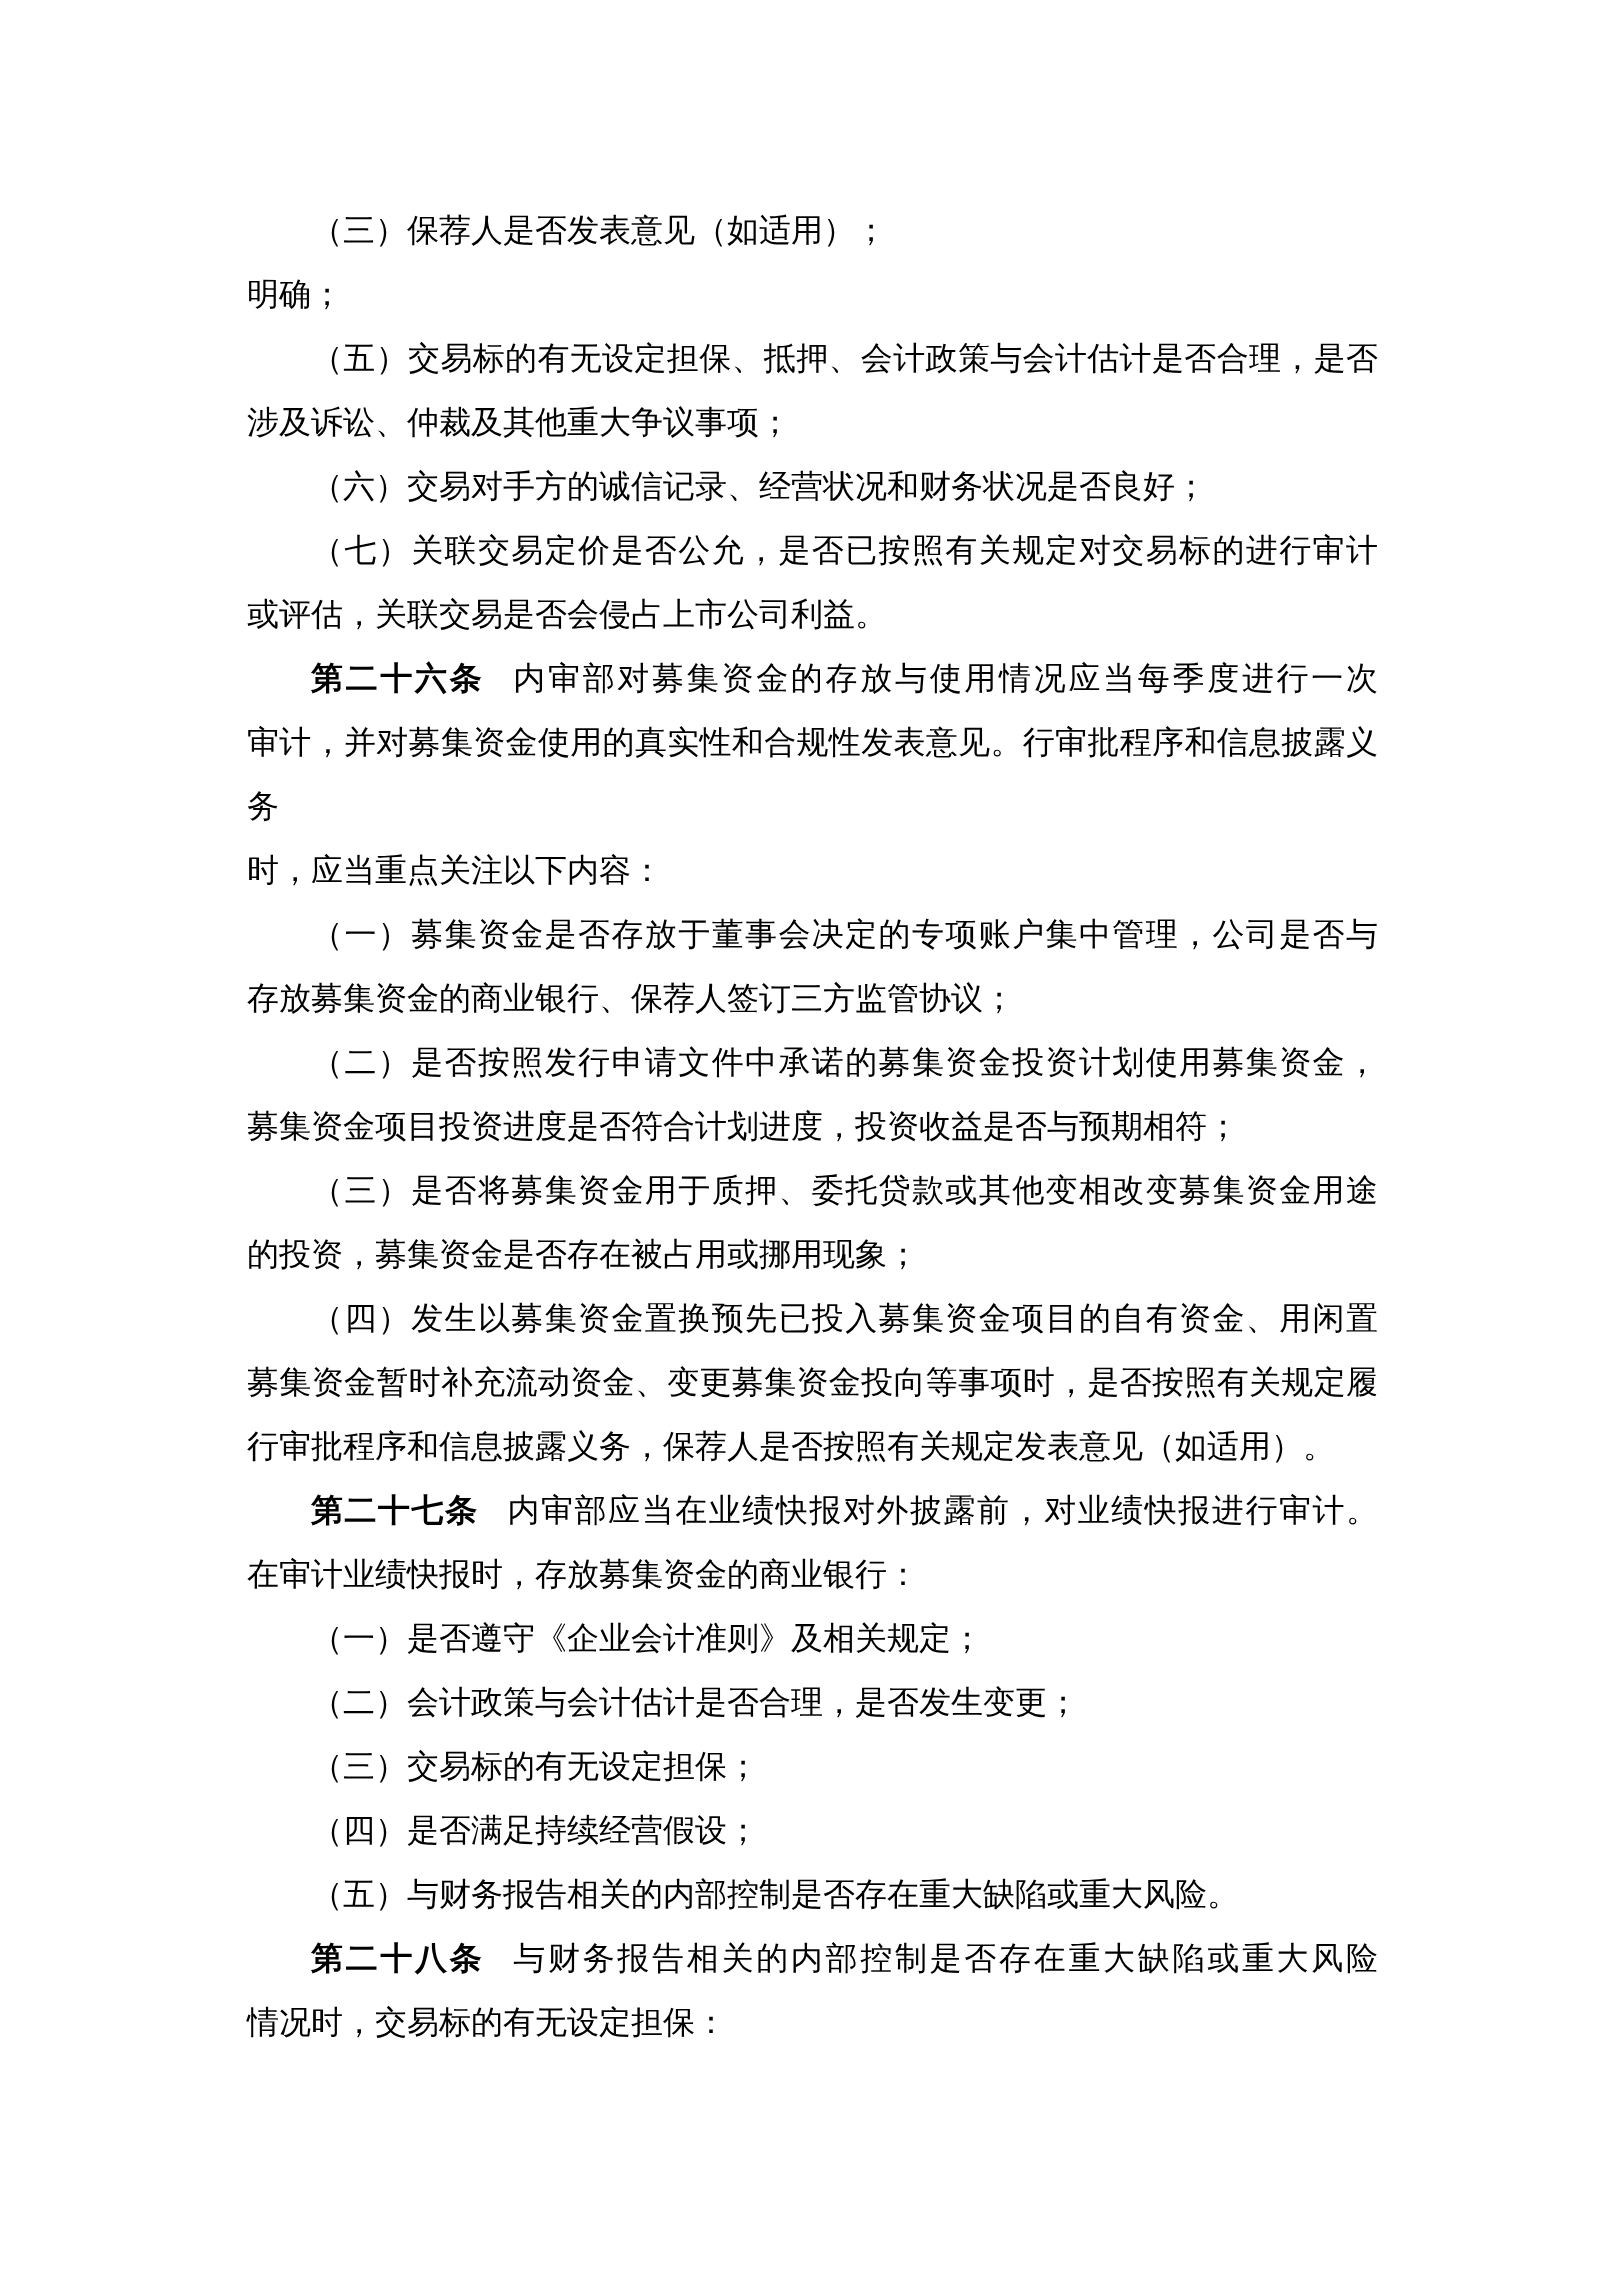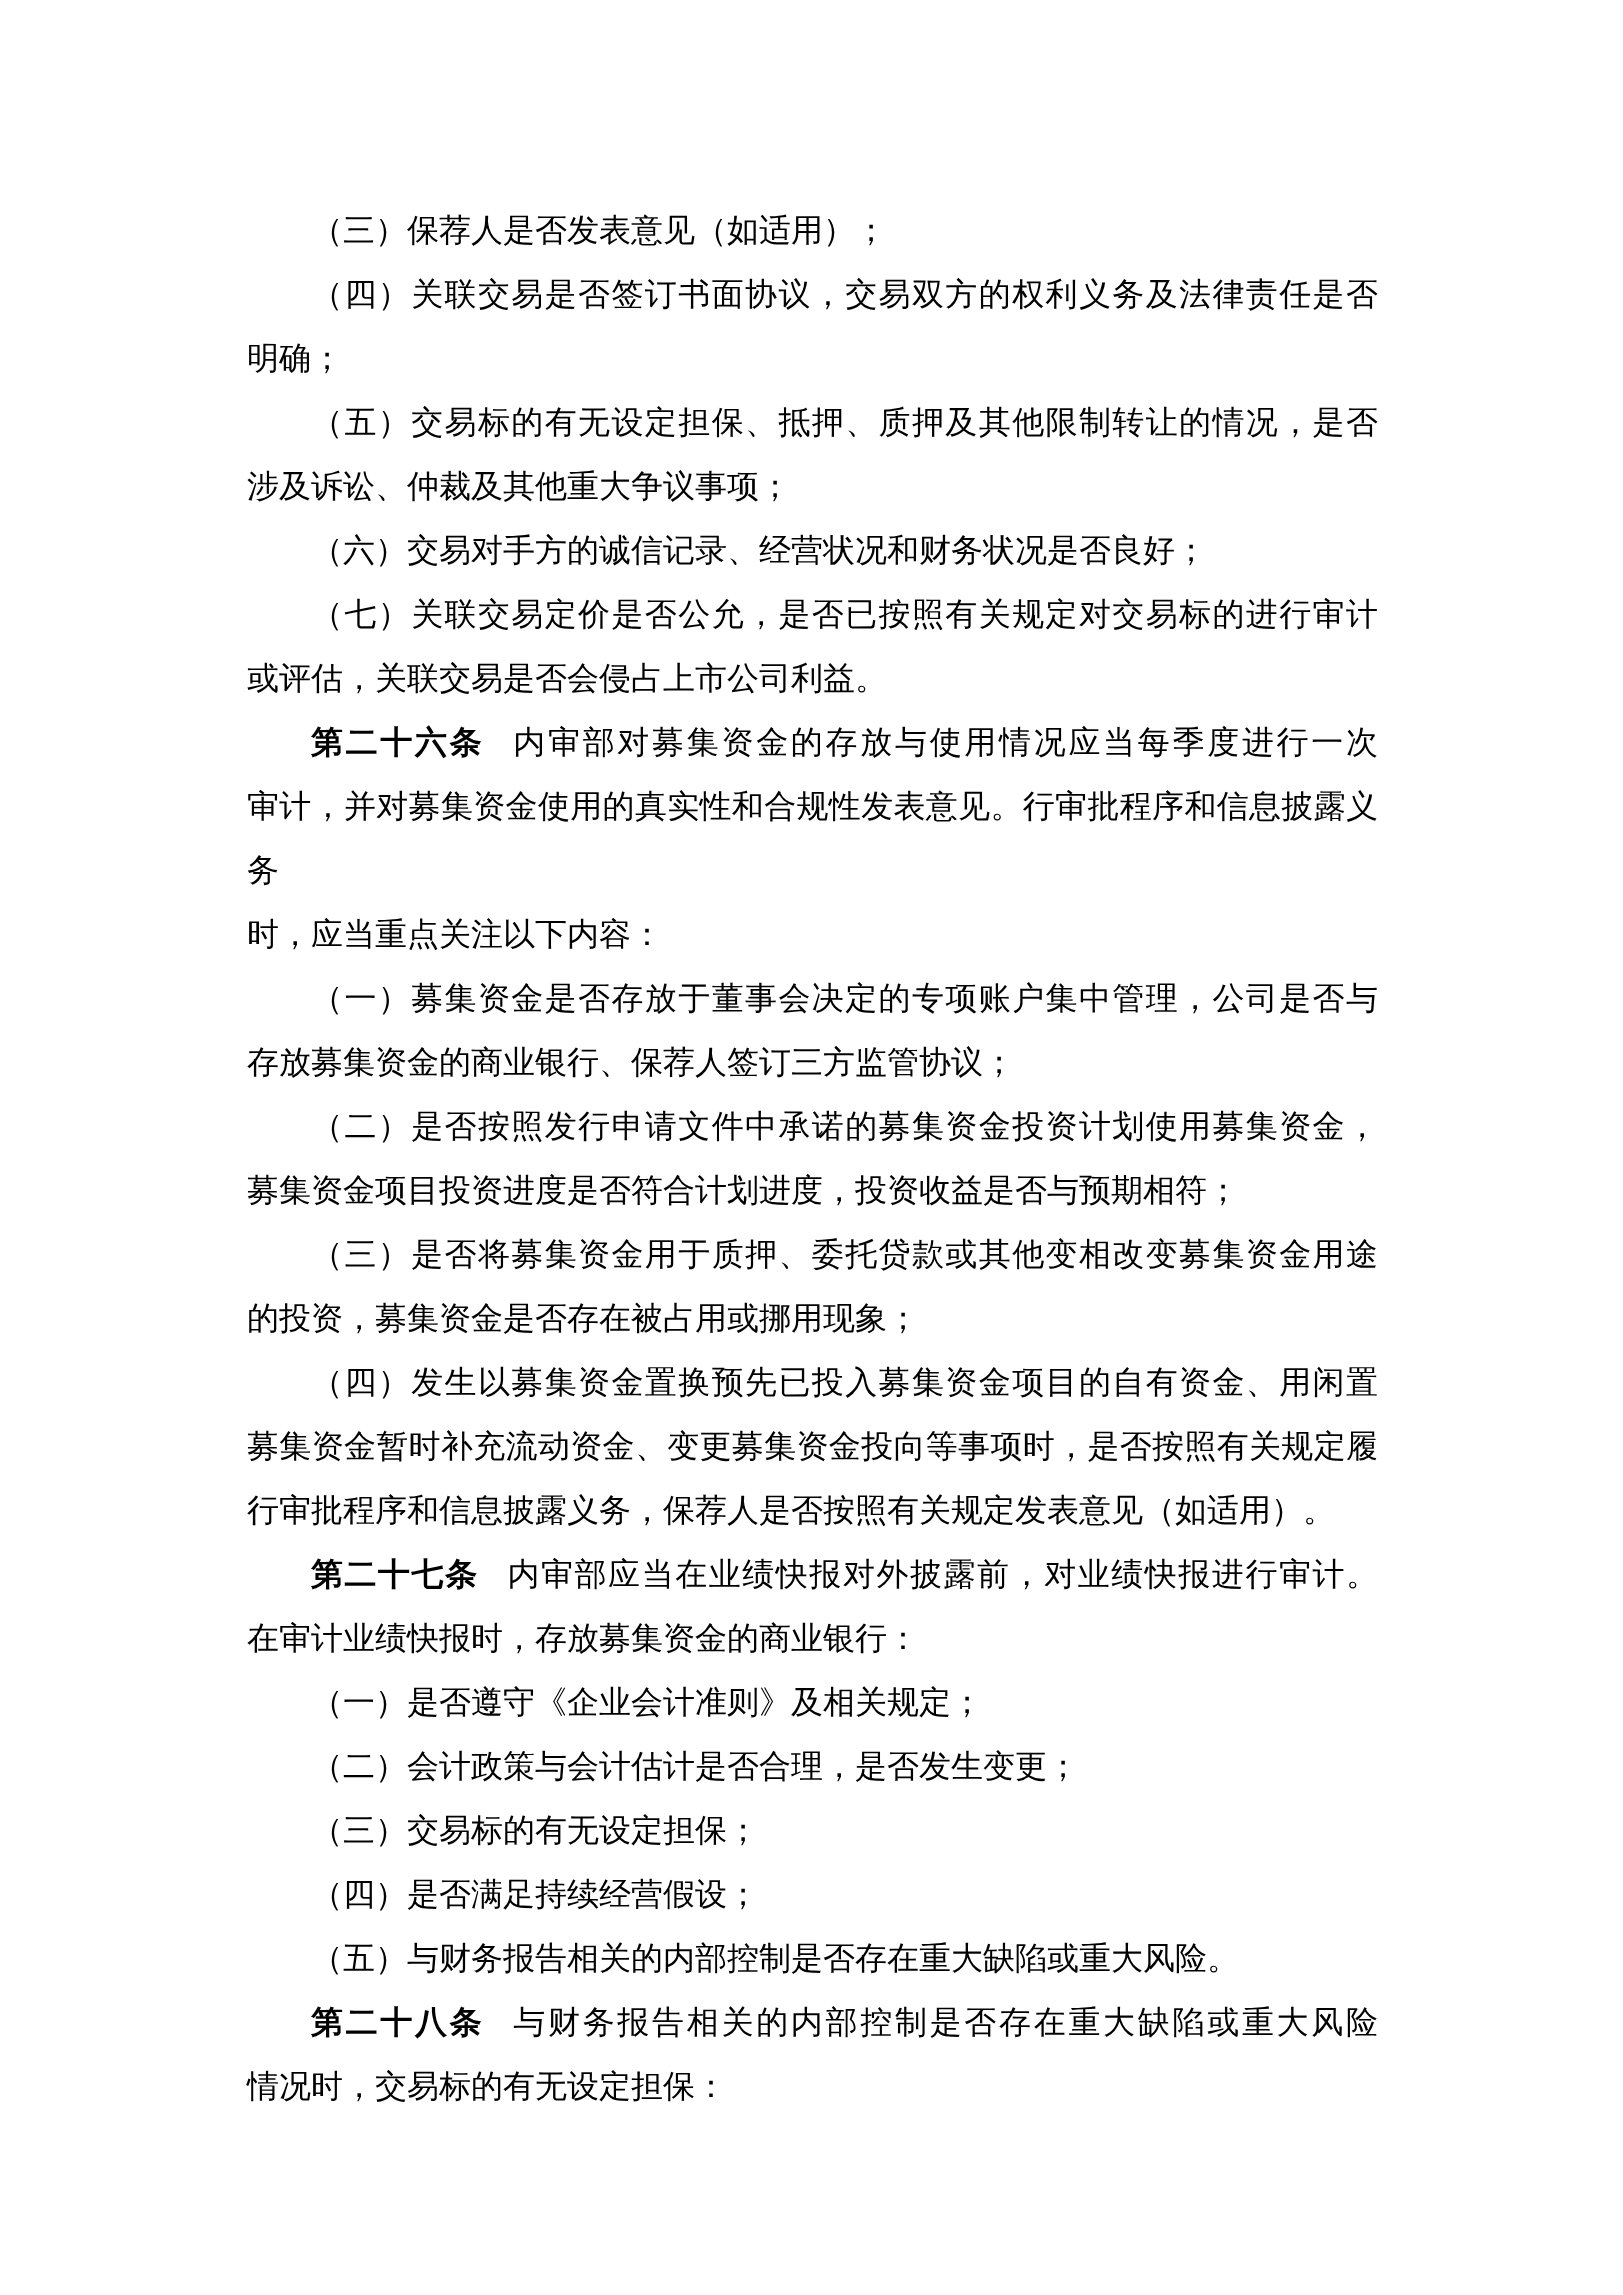--- a/index.html
+++ b/index.html
@@ -49,25 +49,24 @@
 </style>
 </head>
 <body>
 
 <div class="page">
   <div class="content" id="doc-content">
       <div class="para">
         <div class="line first">（三）保荐人是否发表意见（如适用）；</div>
       </div>
       <div class="para">
-        <div class="line first fill">（四）关联交易是否签订书面协议，交易双方的权利义务及法律责任是否</div>
         <div class="line">明确；</div>
       </div>
       <div class="para">
-        <div class="line first fill">（五）交易标的有无设定担保、抵押、质押及其他限制转让的情况，是否</div>
+        <div class="line first fill">（五）交易标的有无设定担保、抵押、会计政策与会计估计是否合理，是否</div>
         <div class="line">涉及诉讼、仲裁及其他重大争议事项；</div>
       </div>
       <div class="para">
         <div class="line first">（六）交易对手方的诚信记录、经营状况和财务状况是否良好；</div>
       </div>
       <div class="para">
         <div class="line first fill">（七）关联交易定价是否公允，是否已按照有关规定对交易标的进行审计</div>
         <div class="line">或评估，关联交易是否会侵占上市公司利益。</div>
       </div>
       <div class="para">

